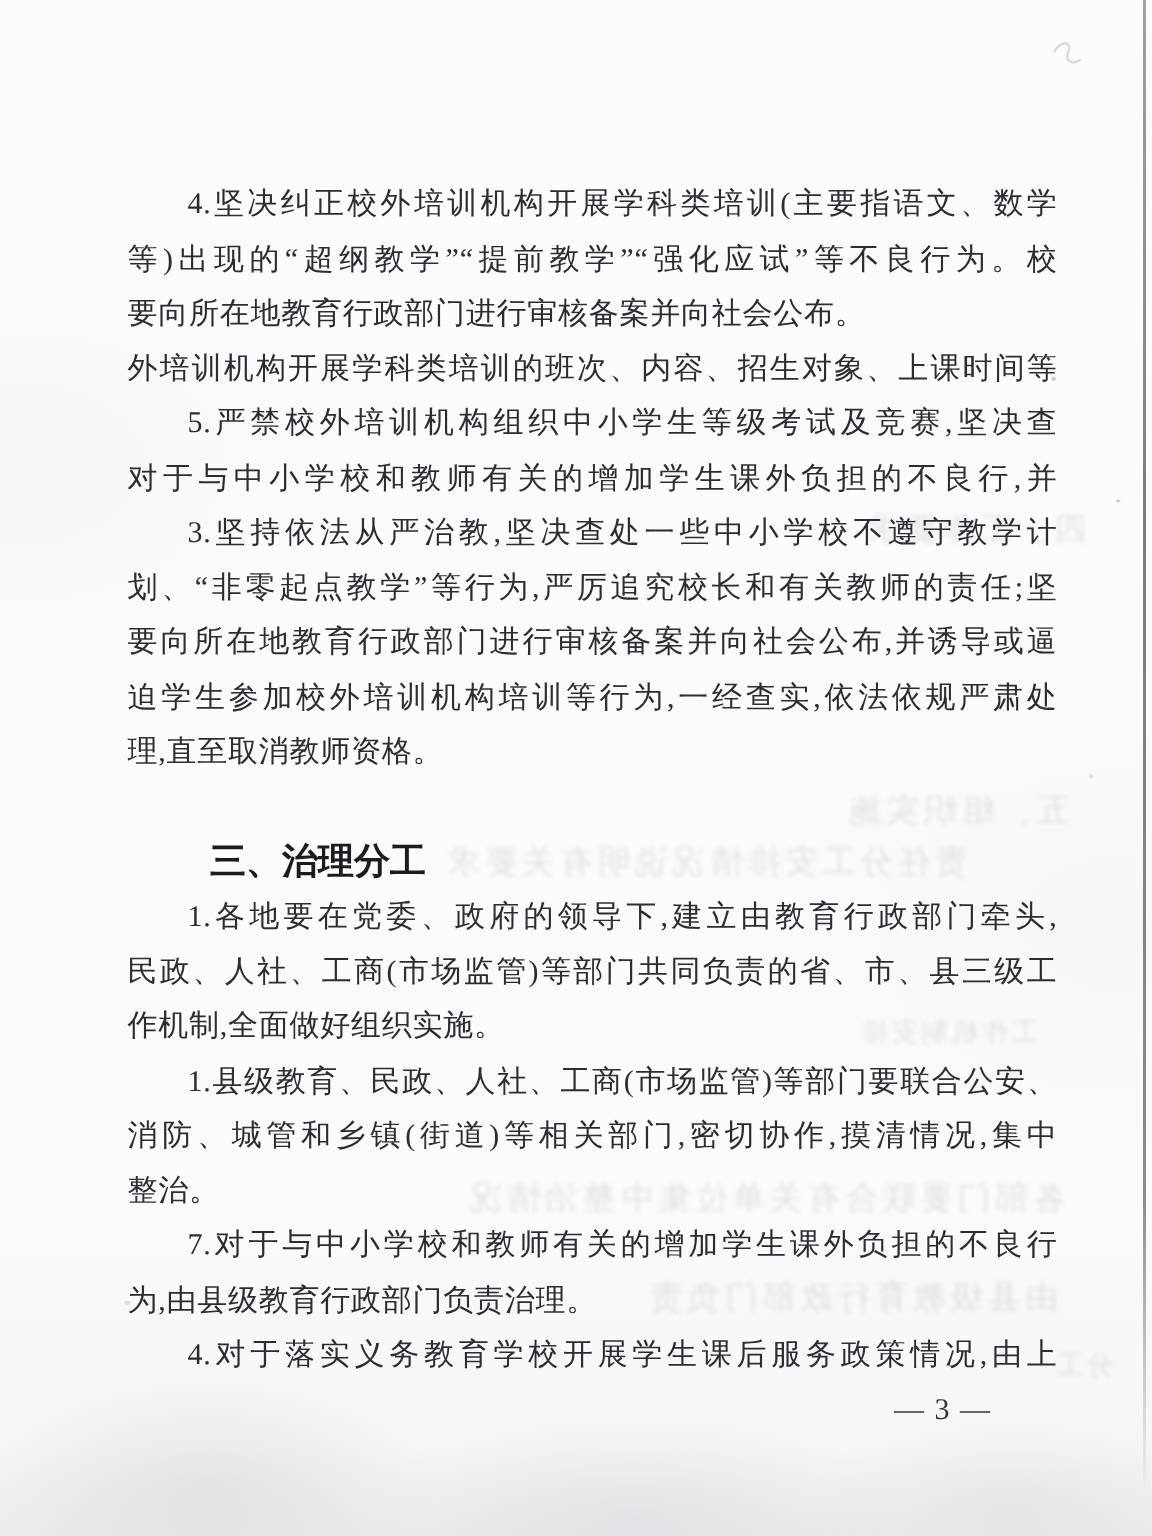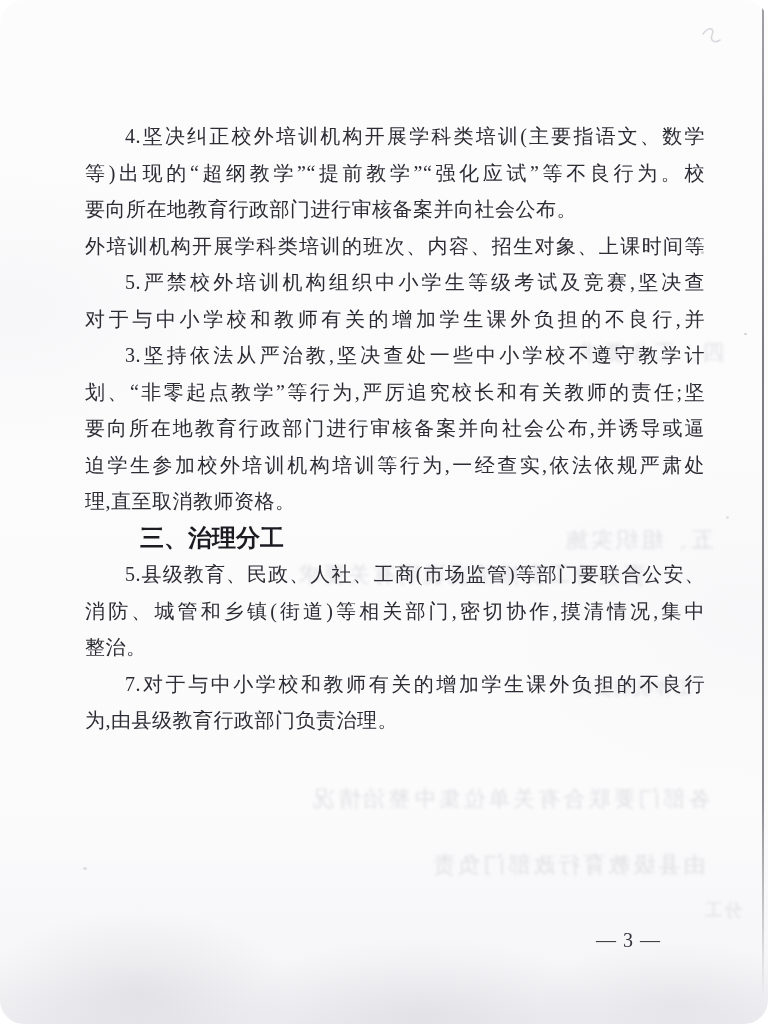--- a/index.html
+++ b/index.html
@@ -7,21 +7,20 @@
     padding: 0;
     background: #ffffff;
   }
   .page {
     position: relative;
     width: 768px;
     height: 1024px;
     overflow: hidden;
     background: linear-gradient(180deg, #fcfcfd 0%, #fbfbfc 78%, #f6f6f8 94%, #ededf0 100%);
     font-family: "Liberation Serif", "DejaVu Serif", serif;
-    border-radius: 24px;
   }
   
   .texture {
     position: absolute;
     inset: 0;
     background:
       radial-gradient(220px 120px at 18% 97%, rgba(160,160,170,0.18), rgba(160,160,170,0) 70%),
       radial-gradient(260px 110px at 55% 99%, rgba(160,160,170,0.15), rgba(160,160,170,0) 70%),
       radial-gradient(200px 90px at 88% 98%, rgba(160,160,170,0.12), rgba(160,160,170,0) 70%),
       radial-gradient(300px 200px at 2% 30%, rgba(180,180,190,0.07), rgba(180,180,190,0) 70%),
@@ -65,20 +64,21 @@
   .heading-line {
     display: block;
     height: 36.5px;
     line-height: 36.5px;
     padding-left: 55px;
     font-family: "Liberation Sans", "DejaVu Sans", sans-serif;
     font-weight: bold;
     font-size: 24px;
     color: #1b1b21;
     white-space: nowrap;
+    margin-top: 37px;
   }
   .page-number {
     position: absolute;
     left: 596px;
     top: 928px;
     width: 110px;
     height: 24px;
     line-height: 24px;
     text-align: left;
     font-size: 20px;
@@ -160,32 +160,40 @@
       <span class="line">划、“非零起点教学”等行为,严厉追究校长和有关教师的责任;坚</span>
       <span class="line">要向所在地教育行政部门进行审核备案并向社会公布,并诱导或逼</span>
       <span class="line">迫学生参加校外培训机构培训等行为,一经查实,依法依规严肃处</span>
       <span class="line last">理,直至取消教师资格。</span>
     </p>
 
     <p class="para">
       <span class="heading-line">三、治理分工</span>
     </p>
 
+    <p class="para">
+      <span class="line indent">1.各地要在党委、政府的领导下,建立由教育行政部门牵头,</span>
+      <span class="line">民政、人社、工商(市场监管)等部门共同负责的省、市、县三级工</span>
+      <span class="line last">作机制,全面做好组织实施。</span>
+    </p>
 
     <p class="para">
-      <span class="line indent">5.县级教育、民政、人社、工商(市场监管)等部门要联合公安、</span>
+      <span class="line indent">1.县级教育、民政、人社、工商(市场监管)等部门要联合公安、</span>
       <span class="line">消防、城管和乡镇(街道)等相关部门,密切协作,摸清情况,集中</span>
       <span class="line last">整治。</span>
     </p>
 
     <p class="para">
       <span class="line indent">7.对于与中小学校和教师有关的增加学生课外负担的不良行</span>
       <span class="line last">为,由县级教育行政部门负责治理。</span>
     </p>
 
+    <p class="para">
+      <span class="line indent">4.对于落实义务教育学校开展学生课后服务政策情况,由上</span>
+    </p>
 
   </main>
 
   <div class="page-number">— 3 —</div>
 
   <div class="edge-line"></div>
 
 </div>
 
 </body></html>

